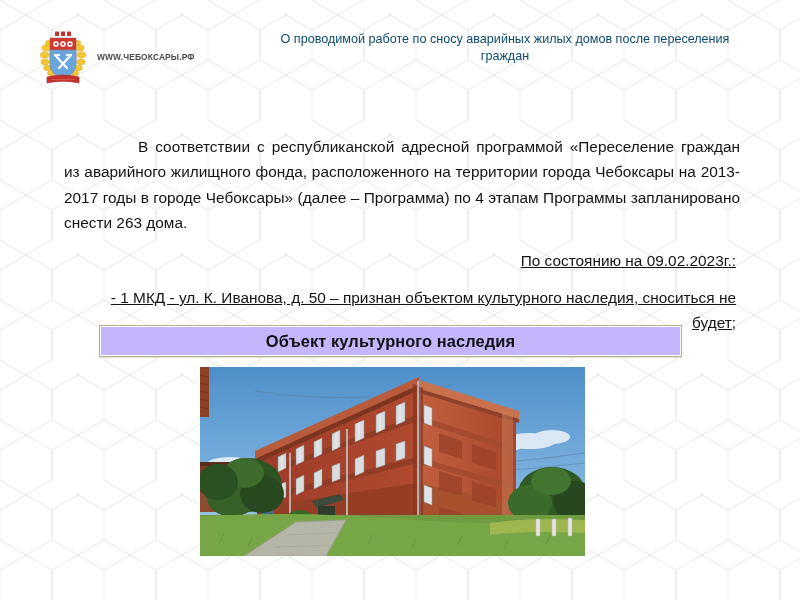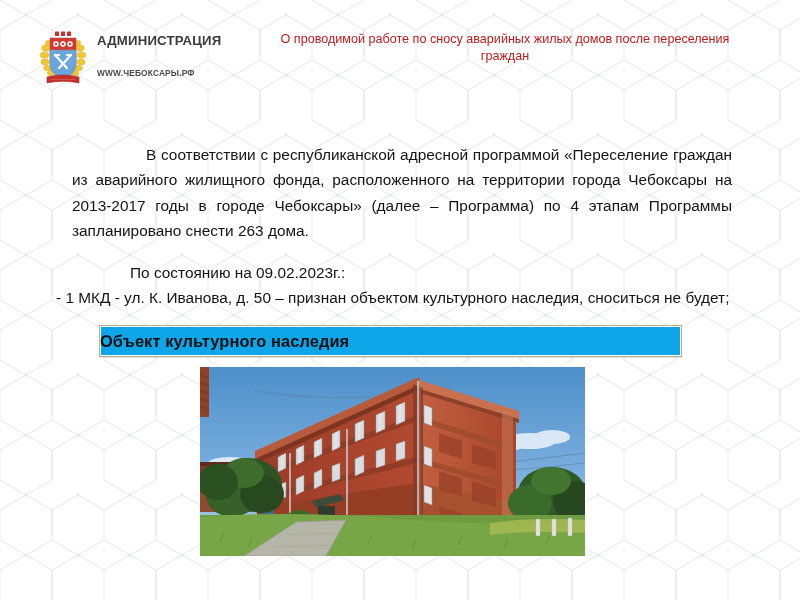--- a/index.html
+++ b/index.html
@@ -81,60 +81,62 @@
   }
 
   .slide-title {
     position: absolute;
     left: 262px;
     top: 31px;
     width: 486px;
     text-align: center;
     font-size: 12.6px;
     line-height: 17px;
-    color: #b91c1c;
+    color: #0c4a6e;
     font-weight: normal;
   }
 
   
   .body-text {
     position: absolute;
     left: 56px;
     top: 126px;
     width: 692px;
     z-index: 3;
     font-size: 15.4px;
     line-height: 25.4px;
     color: #141414;
   }
   p.para {
-    margin: 16px;
+    margin: 8px;
     text-align: justify;
     text-indent: 74px;
     text-justify: inter-word;
   }
   p.line {
-    margin: 0;
-    text-align: left;
+    margin: 12px;
+    text-align: right;
+    text-decoration: underline;
   }
   p.line.indented { text-indent: 74px; }
 
   
   .banner {
     position: absolute;
     left: 99px;
     top: 325px;
     width: 583px;
     height: 32px;
     z-index: 3;
-    background: #0ea5e9;
+    background: #c4b5fd;
     border: 1px solid #b5b08a;
     box-shadow: inset 0 0 0 1px #ffffff, 0 1px 1px rgba(0,0,0,0.10);
     display: flex;
     align-items: center;
+    justify-content: center;
     box-sizing: border-box;
   }
   .banner-label {
     font-size: 16.4px;
     font-weight: bold;
     color: #101010;
     letter-spacing: 0.1px;
     line-height: 1;
   }
 
@@ -236,21 +238,20 @@
           <path d="M12 22 L38 22 L38 36 Q38 46 25 51 Q12 46 12 36 Z" fill="none" stroke="#8a8a8a" stroke-width="0.7"></path>
 
           <path d="M9 49 Q25 45 41 49 L41 55 Q25 51.5 9 55 Z" fill="#c8312b" stroke="#a12a24" stroke-width="0.6"></path>
           <g stroke="#e8a09a" stroke-width="0.5" opacity="0.7">
             <line x1="13" y1="51.6" x2="37" y2="51.6"></line>
           </g>
         </svg>
       </div>
 
       <div class="logo-text">
-        <div class="logo-line1">АДМИНИСТРАЦИЯ</div>
         <div class="logo-url">WWW.ЧЕБОКСАРЫ.РФ</div>
       </div>
     </div>
 
     <div class="slide-title">О проводимой работе по сносу аварийных жилых домов после переселения граждан</div>
   </div>
 
   <div class="body-text">
     <p class="para">В соответствии с республиканской адресной программой «Переселение граждан из аварийного жилищного фонда, расположенного на территории города Чебоксары на 2013-2017 годы в городе Чебоксары» (далее – Программа) по 4 этапам Программы запланировано снести 263 дома.</p>
     <p class="line indented">По состоянию на 09.02.2023г.:</p>

